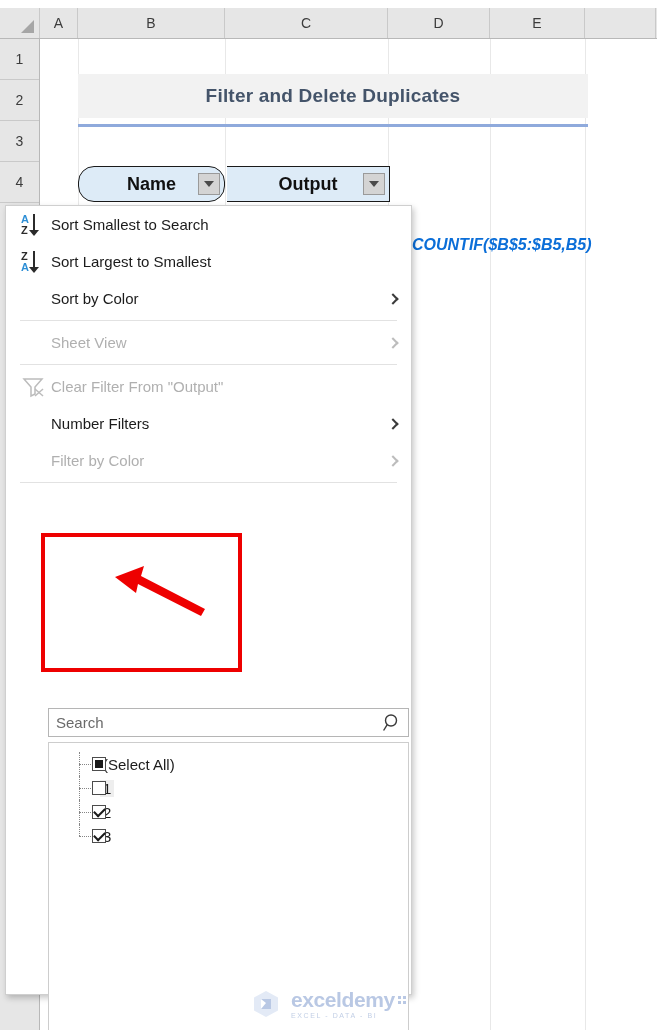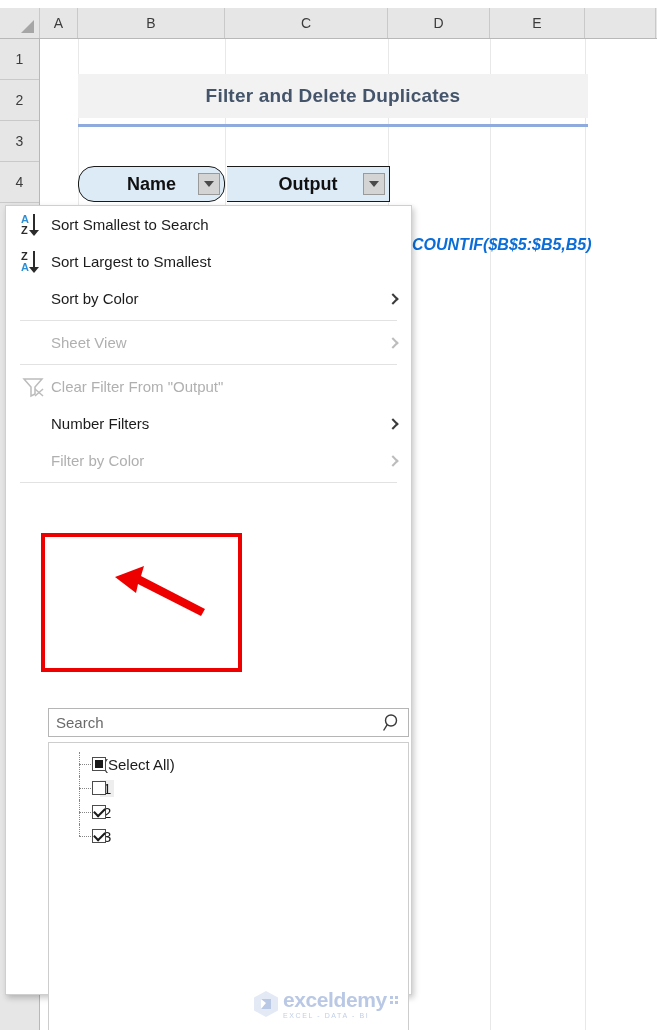--- a/index.html
+++ b/index.html
@@ -197,21 +197,21 @@
     position: absolute; left: 41px; top: 533px; width: 201px; height: 139px;
     border: 4px solid #ee0000; z-index: 60; pointer-events: none;
   }
   .red-arrow { position: absolute; left: 100px; top: 560px; z-index: 61; pointer-events: none; }
 
   
   .watermark {
     position: absolute; left: 253px; top: 984px; width: 160px; height: 40px;
     z-index: 70; display: flex; align-items: center;
   }
-  .wm-text { display: flex; flex-direction: column; line-height: 1; margin-left: 4px; }
+  .wm-text { display: flex; flex-direction: column; line-height: 1; margin-left: 12px; }
   .wm-main { font-size: 21px; font-weight: bold; color: #b9c8e4; letter-spacing: -0.4px; }
   .wm-sub { font-size: 7px; color: #c2cfe6; letter-spacing: 1.6px; margin-top: 2px; }
   .wm-dots { display: grid; grid-template-columns: 3px 3px; gap: 2px; margin-left: 3px; margin-bottom: 8px; }
   .wm-dots i { width: 3px; height: 3px; background: #b9c8e4; display: block; }
 </style>
 </head>
 <body>
 
 <div id="root">
 

